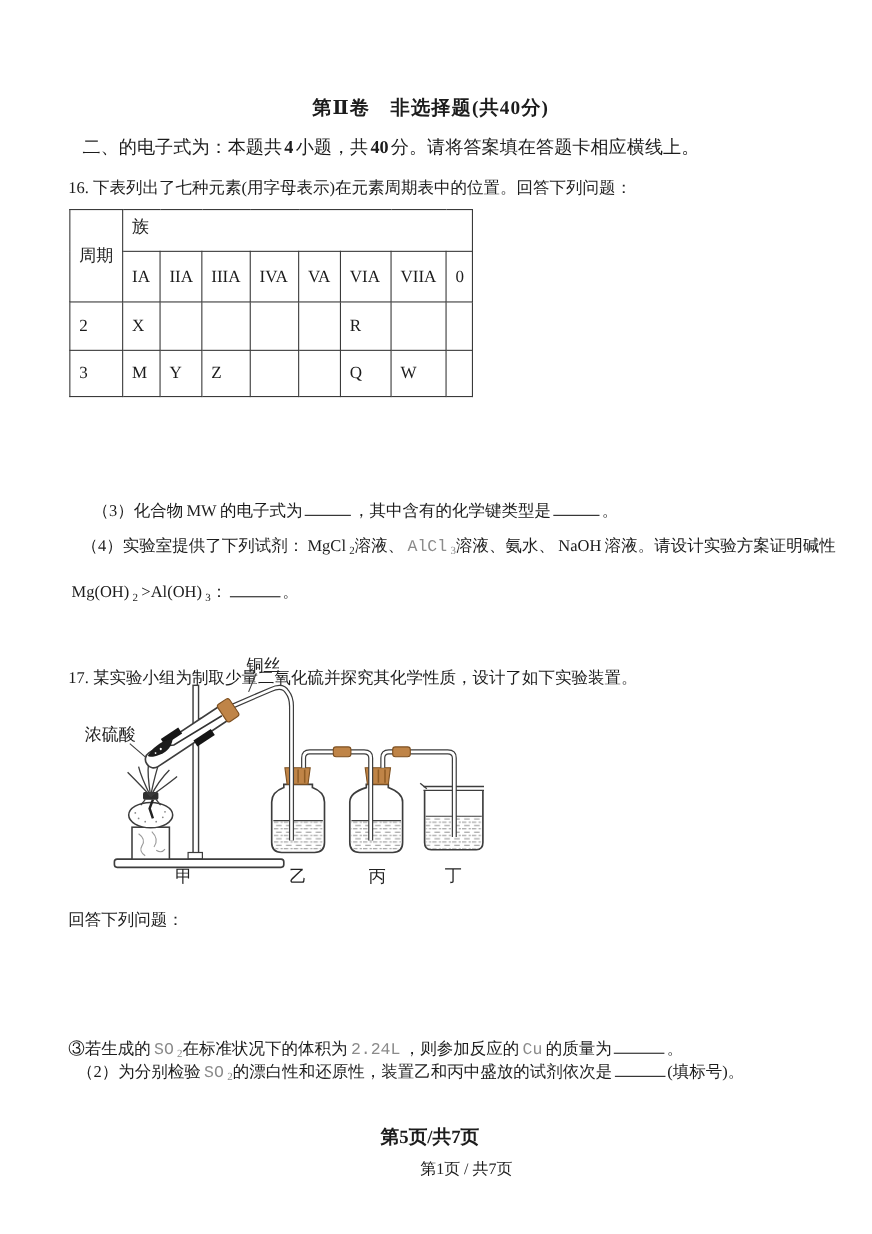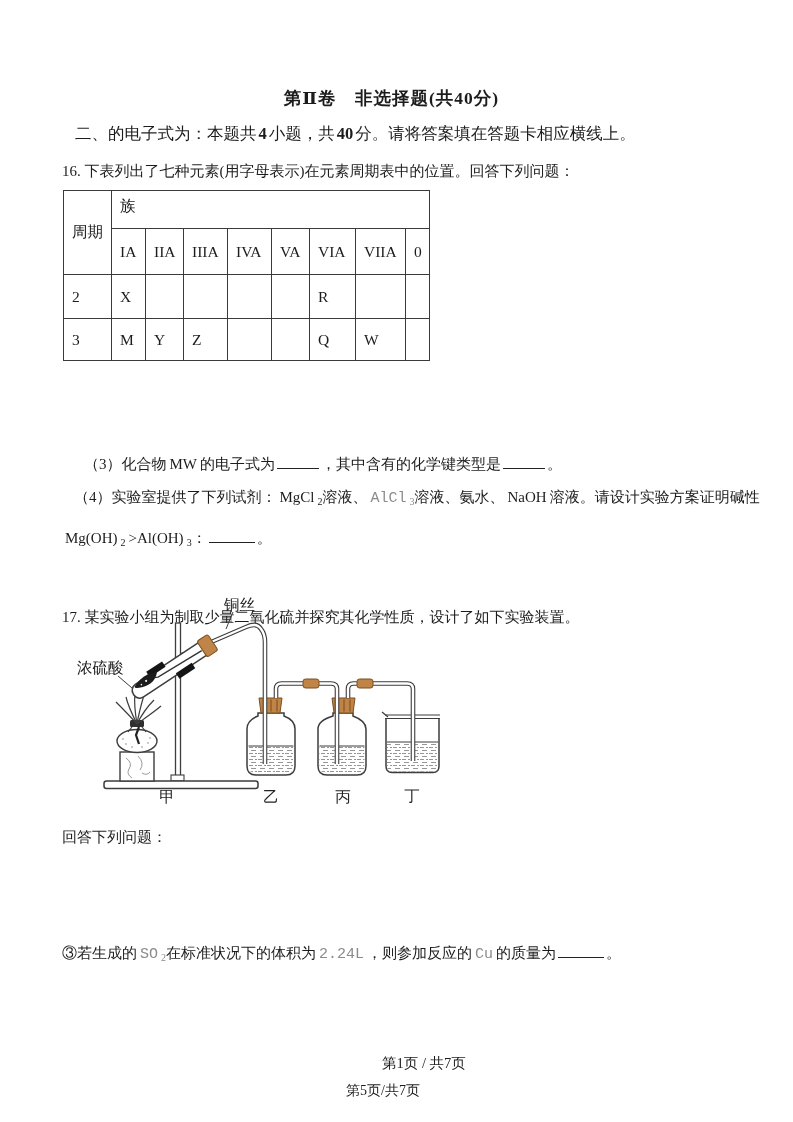--- a/index.html
+++ b/index.html
@@ -16,21 +16,21 @@
   .p2{left:74px; top:421px;}
   .p3{left:84px; top:454px;}
   .p4a{left:74px; top:488px;}
   .p4b{left:62px; top:528px;text-align:center;}
   .stem17{left:62px; top:590px;margin-top:18px;}
   .ansintro{left:62px; top:828px;}
   .p1a{left:70px; top:860px;}
   .p1b{left:62px; top:894px;}
   .p1c{left:62px; top:927px;margin-top:16px;}
   .p2b{left:70px; top:964px;}
-  .footer1{left:346px; top:1082px; font-size:14px;}
+  .footer1{left:346px; top:1023px; font-size:17px;font-weight:bold;}
   .footer2{left:382px; top:1054px; font-size:14.5px;}
 
   
   .seg-m{font-family:"Liberation Serif","DejaVu Serif",serif; margin:0 3px;}
   .seg-ms{font-family:"Liberation Serif","DejaVu Serif",serif; font-size:10px; vertical-align:-3px;}
   .seg-g{font-family:Liberation Mono, monospace; color:#8b8b8b; margin:0 3px;}
   .seg-gs{font-family:"Liberation Serif","DejaVu Serif",serif; color:#8b8b8b; font-size:10px; vertical-align:-3px;}
   .seg-n{font-family:"Liberation Serif","DejaVu Serif",serif; font-weight:bold; margin:0 2px;}
   .blank{display:inline-block; border-bottom:1.2px solid #222; height:14px; margin:0 2px; vertical-align:baseline;}
 
@@ -214,17 +214,18 @@
       <text x="17" y="77" class="dlabel">浓硫酸</text>
       <text x="107" y="206" text-anchor="middle" class="dlabel">甲</text>
       <text x="211" y="206" text-anchor="middle" class="dlabel">乙</text>
       <text x="283" y="206" text-anchor="middle" class="dlabel">丙</text>
       <text x="352" y="205" text-anchor="middle" class="dlabel">丁</text>
     </g>
   </svg>
 
   <div class="abs ansintro">回答下列问题：</div>
   <div class="abs p1c"><span class="seg-t">③若生成的</span><span class="seg-g">SO</span><span class="seg-gs">2</span><span class="seg-t">在标准状况下的体积为</span><span class="seg-g">2.24L</span><span class="seg-t">，则参加反应的</span><span class="seg-g">Cu</span><span class="seg-t">的质量为</span><span class="blank" style="width: 46px;"></span><span class="seg-t">。</span></div>
+  <div class="abs p2b"><span class="seg-t">（2）为分别检验</span><span class="seg-g">SO</span><span class="seg-gs">2</span><span class="seg-t">的漂白性和还原性，装置乙和丙中盛放的试剂依次是</span><span class="blank" style="width: 46px;"></span><span class="seg-t">(填标号)。</span></div>
 
   <div class="abs footer1">第5页/共7页</div>
   <div class="abs footer2">第1页 / 共7页</div>
 
 </div>
 
 </body></html>

